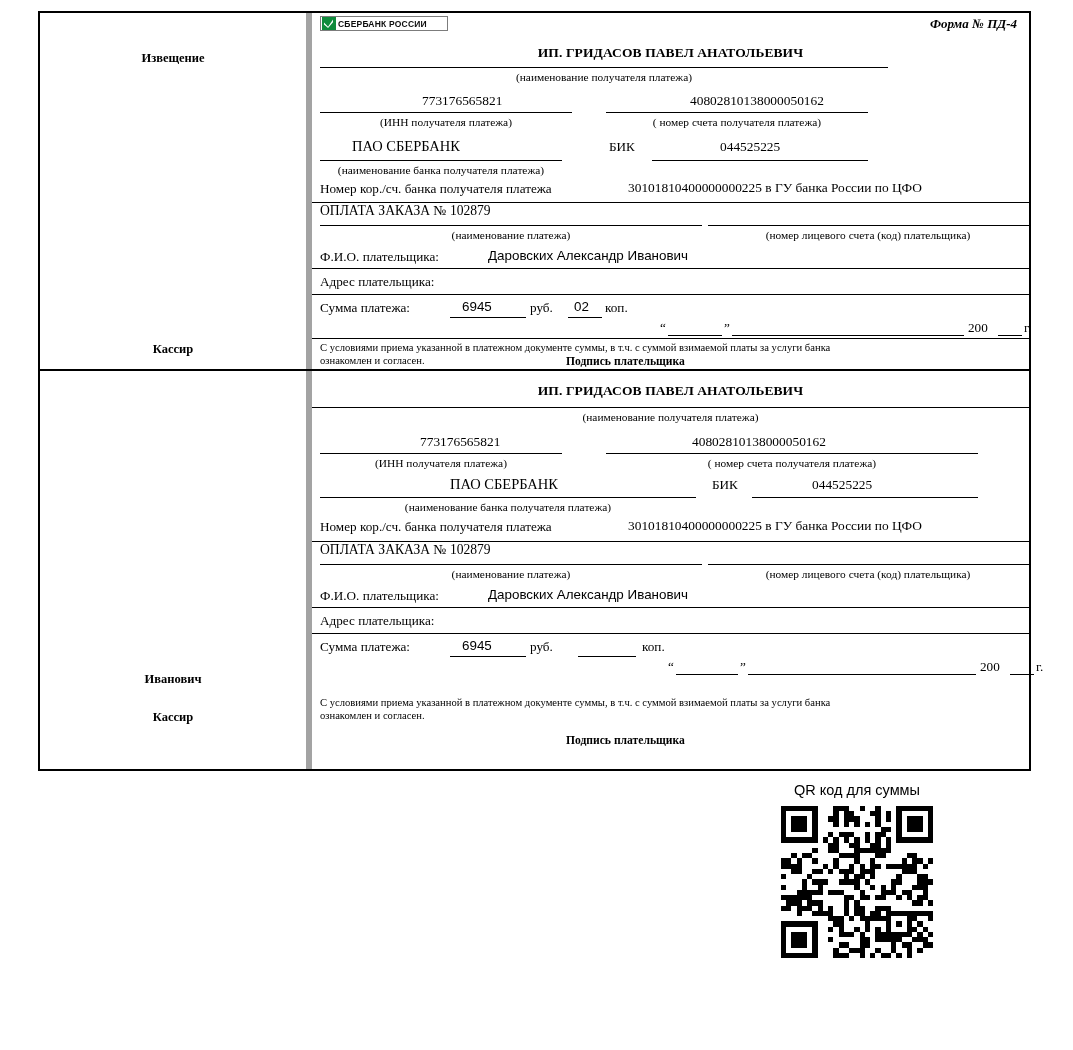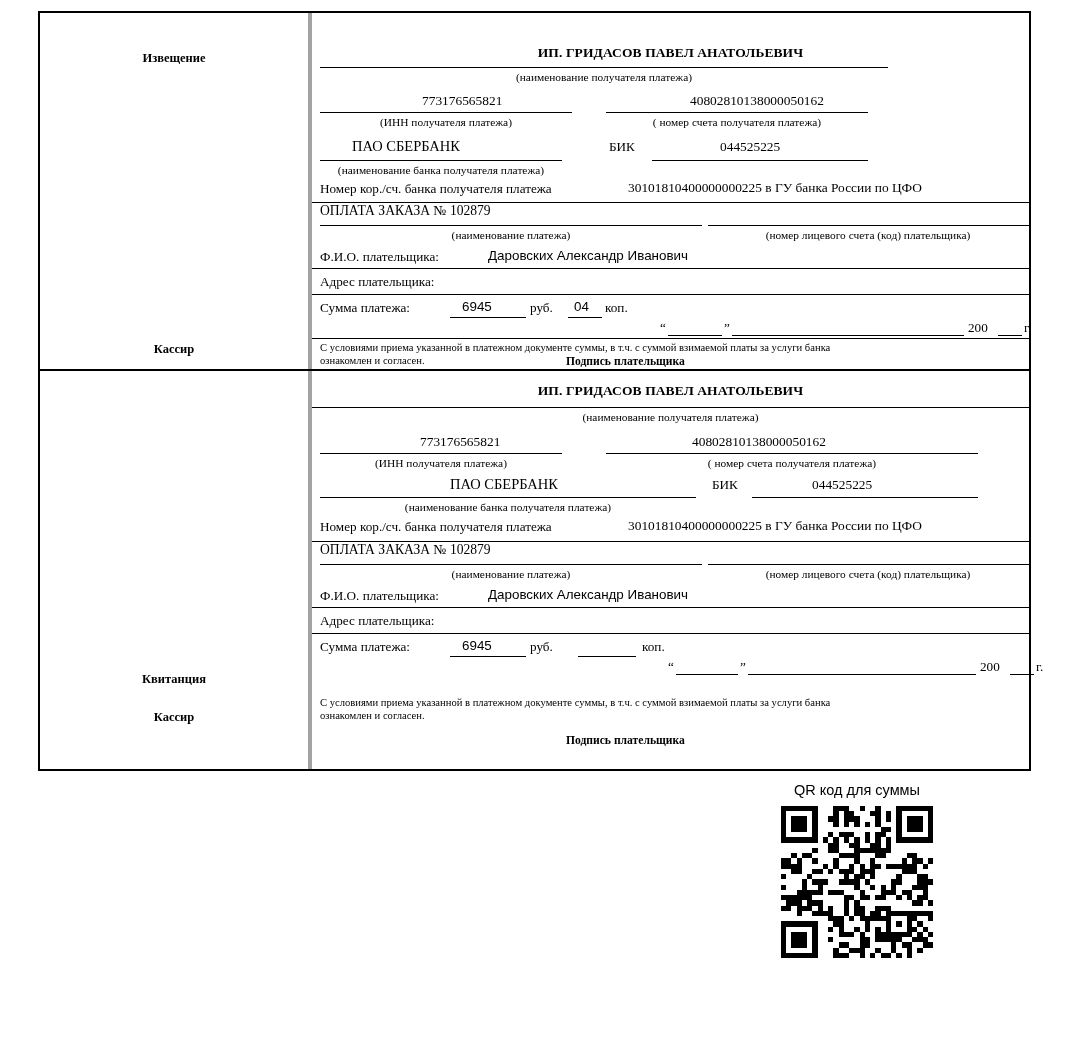--- a/index.html
+++ b/index.html
@@ -43,21 +43,21 @@
   .form-half.top {
     height: 358px;
     border-bottom: 2px solid #000;
   }
   .form-half.bottom {
     height: 398px;
   }
   .left-col {
     width: 272px;
     box-sizing: border-box;
-    border-right: 4px solid #a3a3a3;
+    border-right: 6px solid #a3a3a3;
     position: relative;
     flex: none;
   }
   .right-col {
     flex: 1;
     box-sizing: border-box;
     position: relative;
     padding: 0;
   }
 
@@ -189,20 +189,27 @@
 
     <div class="form-half top">
 
       <div class="left-col">
         <div class="side-label" style="top:38px;">Извещение</div>
         <div class="side-label" style="top:329px;">Кассир</div>
       </div>
 
       <div class="right-col">
 
+        <div class="logo-row">
+          <div class="sber-logo">
+            <span class="mark"></span>
+            <span class="txt">СБЕРБАНК РОССИИ</span>
+          </div>
+          <div class="form-no">Форма № ПД-4</div>
+        </div>
 
         <div class="abs center-bold" style="left:0;top:32px;width:100%;">ИП. ГРИДАСОВ ПАВЕЛ АНАТОЛЬЕВИЧ</div>
         <div class="hline" style="left:8px;top:54px;width:568px;"></div>
         <div class="abs caption" style="left:8px;top:58px;width:568px;">(наименование получателя платежа)</div>
 
         <div class="abs value" style="left:110px;top:80px;">773176565821</div>
         <div class="hline" style="left:8px;top:99px;width:252px;"></div>
         <div class="abs caption" style="left:8px;top:103px;width:252px;">(ИНН получателя платежа)</div>
 
         <div class="abs value" style="left:378px;top:80px;">40802810138000050162</div>
@@ -232,21 +239,21 @@
         <div class="full-rule" style="top:255px;"></div>
 
         <div class="abs label" style="left:8px;top:261px;">Адрес плательщика:</div>
         <div class="full-rule" style="top:281px;left:142px;width:calc(100% - 142px);"></div>
         <div class="full-rule" style="top:281px;"></div>
 
         <div class="abs label" style="left:8px;top:287px;">Сумма платежа:</div>
         <div class="abs value" style="left:150px;top:286px;font-family:'Liberation Sans',sans-serif;">6945</div>
         <div class="hline" style="left:138px;top:304px;width:76px;"></div>
         <div class="abs label" style="left:218px;top:287px;">руб.</div>
-        <div class="abs value" style="left:262px;top:286px;font-family:'Liberation Sans',sans-serif;">04</div>
+        <div class="abs value" style="left:262px;top:286px;font-family:'Liberation Sans',sans-serif;">02</div>
         <div class="hline" style="left:256px;top:304px;width:34px;"></div>
         <div class="abs label" style="left:293px;top:287px;">коп.</div>
 
         <div class="abs label" style="left:348px;top:307px;">“</div>
         <div class="abs label" style="left:412px;top:307px;">”</div>
         <div class="hline" style="left:356px;top:322px;width:54px;"></div>
         <div class="hline" style="left:420px;top:322px;width:232px;"></div>
         <div class="abs label" style="left:656px;top:307px;">200</div>
         <div class="hline" style="left:686px;top:322px;width:24px;"></div>
         <div class="abs label" style="left:712px;top:307px;">г.</div>
@@ -255,21 +262,21 @@
         <div class="abs small" style="left:8px;top:328px;width:700px;white-space:normal;">С условиями приема указанной в платежном документе суммы, в т.ч. с суммой взимаемой платы за услуги банка</div>
         <div class="abs small" style="left:8px;top:341px;">ознакомлен и согласен.</div>
         <div class="abs small bold" style="left:254px;top:341px;font-size:11.6px;">Подпись плательщика</div>
 
       </div>
     </div>
 
     <div class="form-half bottom">
 
       <div class="left-col">
-        <div class="side-label" style="top:301px;">Квитанция</div>
+        <div class="side-label" style="top:301px;">Иванович</div>
         <div class="side-label" style="top:339px;">Кассир</div>
       </div>
 
       <div class="right-col">
 
         <div class="abs center-bold" style="left:0;top:12px;width:100%;">ИП. ГРИДАСОВ ПАВЕЛ АНАТОЛЬЕВИЧ</div>
         <div class="full-rule" style="top:36px;"></div>
         <div class="abs caption" style="left:0;top:40px;width:100%;">(наименование получателя платежа)</div>
 
         <div class="abs value" style="left:108px;top:63px;">773176565821</div>

